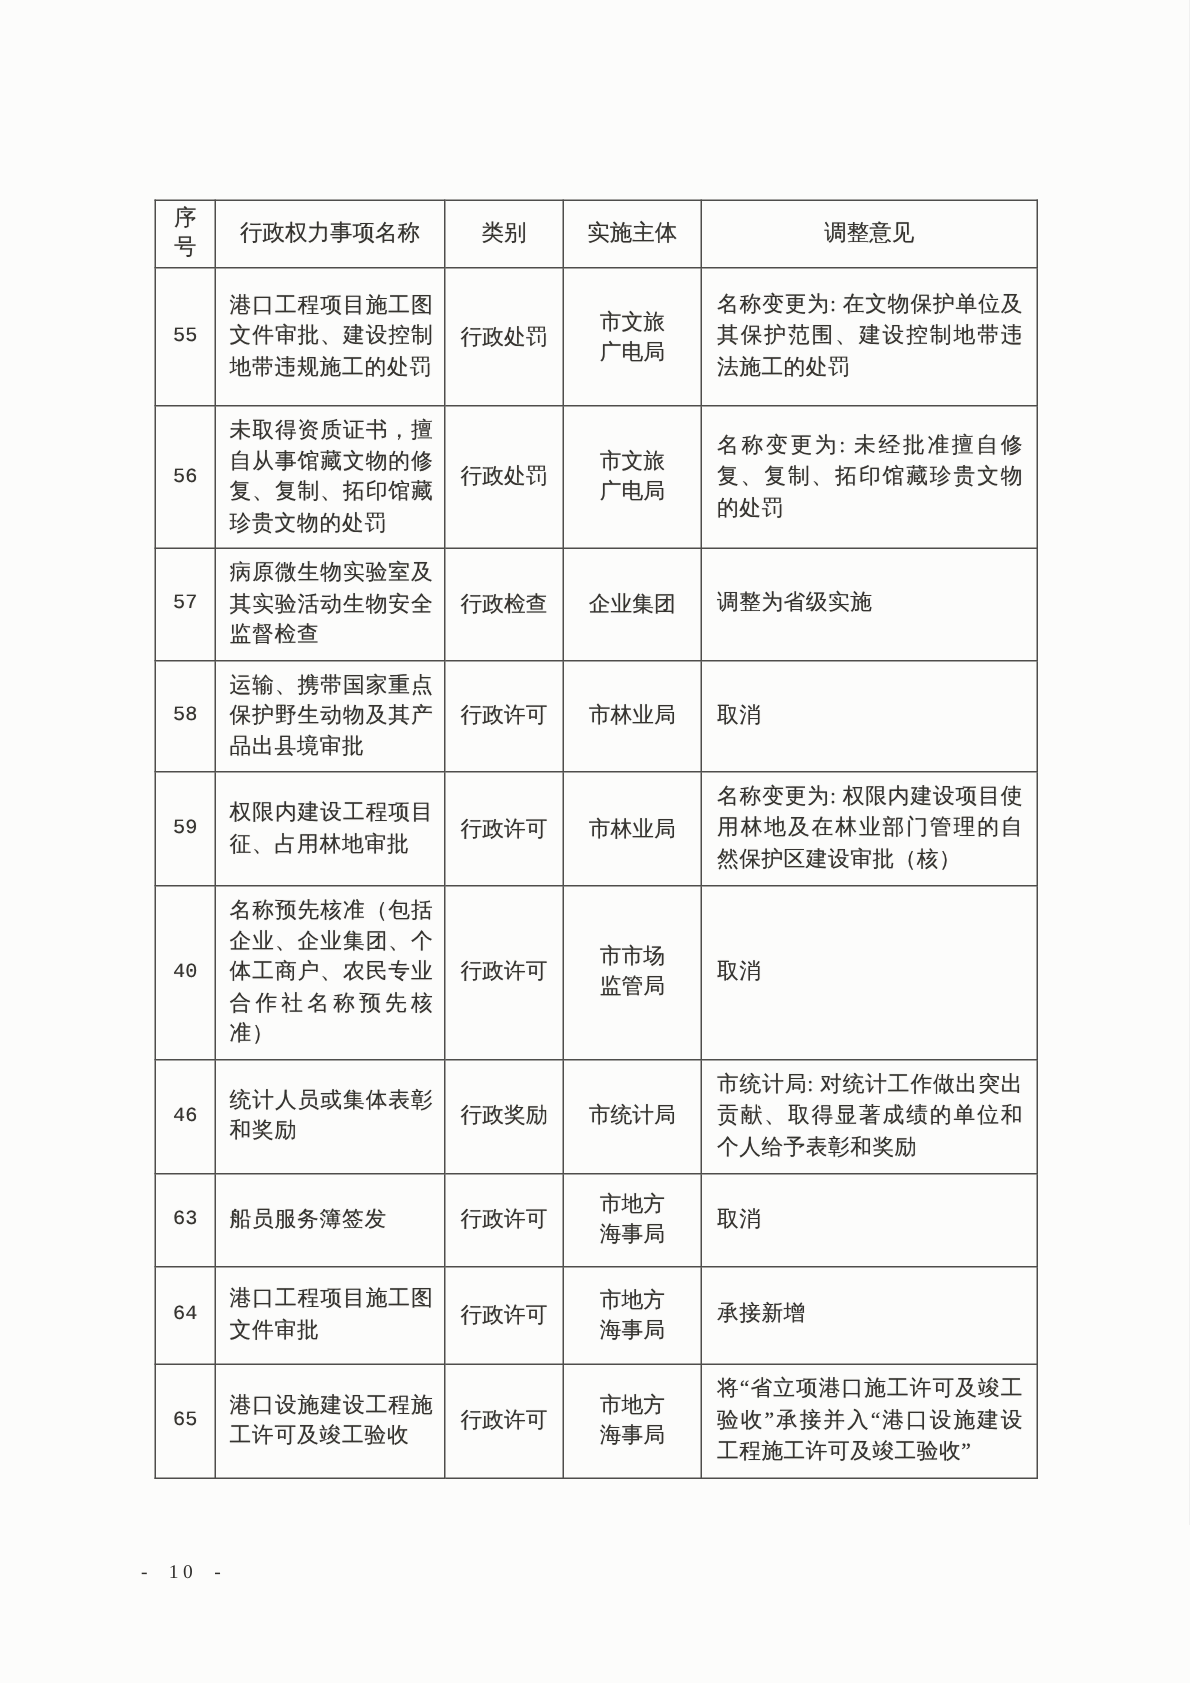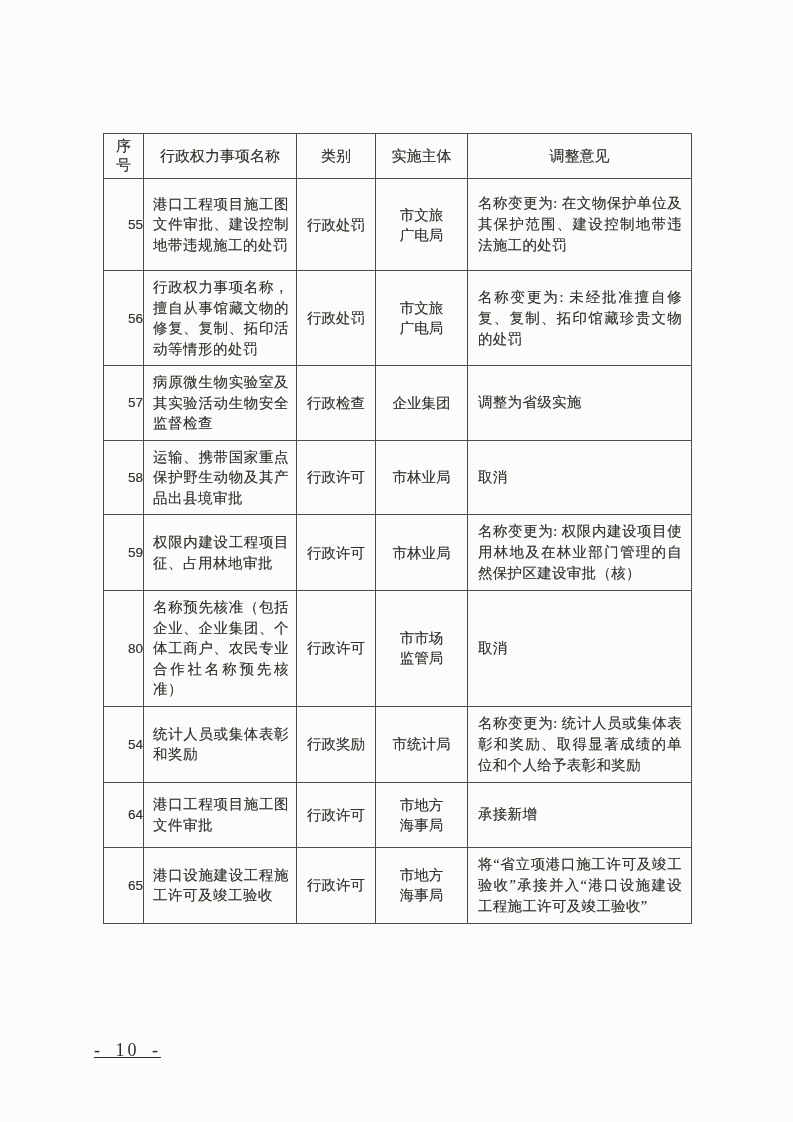--- a/index.html
+++ b/index.html
@@ -41,23 +41,23 @@
 
   .power-table th {
     text-align: center;
     font-size: 15px;
     white-space: pre-line;
     line-height: 19px;
     padding: 2px;
   }
 
   td.c-no {
-    text-align: right;
+    text-align: center;
     font-size: 13.5px;
-    font-family: Liberation Sans, sans-serif;
+    font-family: Liberation Mono, monospace;
   }
 
   td.c-name {
     text-align: justify;
     padding: 6px 7px 6px 9px;
     line-height: 20.5px;
     letter-spacing: 0.5px;
   }
 
   td.c-cat,
@@ -72,25 +72,24 @@
     text-align: justify;
     padding: 6px 9px 6px 10px;
     line-height: 21px;
     letter-spacing: 0.3px;
   }
 
   .page-number {
     position: absolute;
     left: 94px;
     top: 1040px;
-    font-size: 18px;
+    font-size: 13px;
     letter-spacing: 3px;
     word-spacing: 5px;
     color: #2f2d2a;
-    text-decoration: underline;
   }
 </style>
 </head>
 <body>
 
 <div class="page">
 
   <table class="power-table">
     <colgroup>
       <col style="width:40px">
@@ -113,21 +112,21 @@
         <tr style="height: 92px;">
     <td class="c-no">55</td>
     <td class="c-name">港口工程项目施工图文件审批、建设控制地带违规施工的处罚</td>
     <td class="c-cat">行政处罚</td>
     <td class="c-impl">市文旅
 广电局</td>
     <td class="c-op">名称变更为: 在文物保护单位及其保护范围、建设控制地带违法施工的处罚</td>
   </tr>
         <tr style="height: 93px;">
     <td class="c-no">56</td>
-    <td class="c-name">行政权力事项名称，擅自从事馆藏文物的修复、复制、拓印活动等情形的处罚</td>
+    <td class="c-name">未取得资质证书，擅自从事馆藏文物的修复、复制、拓印馆藏珍贵文物的处罚</td>
     <td class="c-cat">行政处罚</td>
     <td class="c-impl">市文旅
 广电局</td>
     <td class="c-op">名称变更为: 未经批准擅自修复、复制、拓印馆藏珍贵文物的处罚</td>
   </tr>
         <tr style="height: 62px;">
     <td class="c-no">57</td>
     <td class="c-name">病原微生物实验室及其实验活动生物安全监督检查</td>
     <td class="c-cat">行政检查</td>
     <td class="c-impl">企业集团</td>
@@ -141,33 +140,41 @@
     <td class="c-op">取消</td>
   </tr>
         <tr style="height: 65px;">
     <td class="c-no">59</td>
     <td class="c-name">权限内建设工程项目征、占用林地审批</td>
     <td class="c-cat">行政许可</td>
     <td class="c-impl">市林业局</td>
     <td class="c-op">名称变更为: 权限内建设项目使用林地及在林业部门管理的自然保护区建设审批（核）</td>
   </tr>
         <tr style="height: 94px;">
-    <td class="c-no">80</td>
+    <td class="c-no">40</td>
     <td class="c-name">名称预先核准（包括企业、企业集团、个体工商户、农民专业合作社名称预先核准）</td>
     <td class="c-cat">行政许可</td>
     <td class="c-impl">市市场
 监管局</td>
     <td class="c-op">取消</td>
   </tr>
         <tr style="height: 70px;">
-    <td class="c-no">54</td>
+    <td class="c-no">46</td>
     <td class="c-name">统计人员或集体表彰和奖励</td>
     <td class="c-cat">行政奖励</td>
     <td class="c-impl">市统计局</td>
-    <td class="c-op">名称变更为: 统计人员或集体表彰和奖励、取得显著成绩的单位和个人给予表彰和奖励</td>
+    <td class="c-op">市统计局: 对统计工作做出突出贡献、取得显著成绩的单位和个人给予表彰和奖励</td>
+  </tr>
+        <tr style="height: 62px;">
+    <td class="c-no">63</td>
+    <td class="c-name">船员服务簿签发</td>
+    <td class="c-cat">行政许可</td>
+    <td class="c-impl">市地方
+海事局</td>
+    <td class="c-op">取消</td>
   </tr>
         <tr style="height: 65px;">
     <td class="c-no">64</td>
     <td class="c-name">港口工程项目施工图文件审批</td>
     <td class="c-cat">行政许可</td>
     <td class="c-impl">市地方
 海事局</td>
     <td class="c-op">承接新增</td>
   </tr>
         <tr style="height: 63px;">

